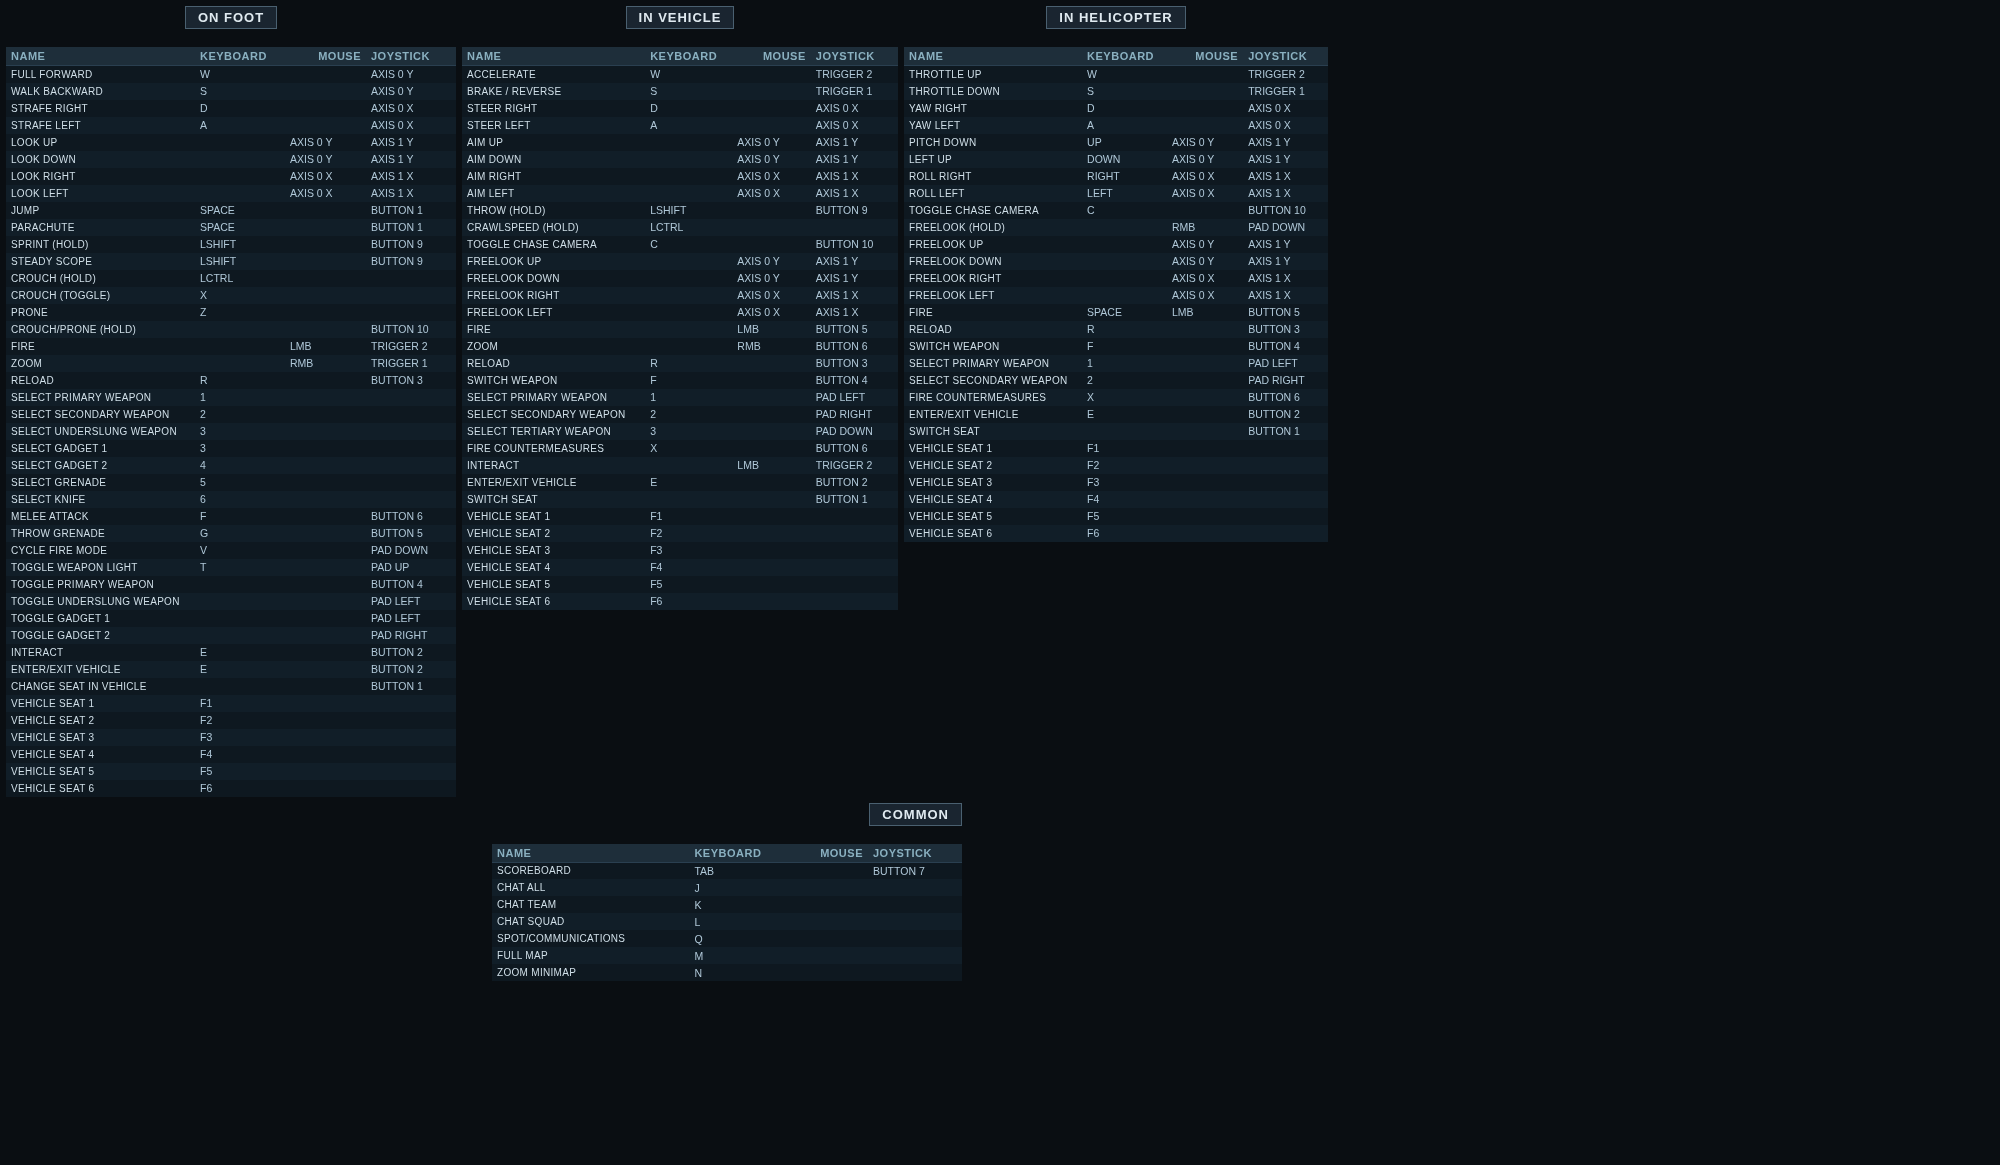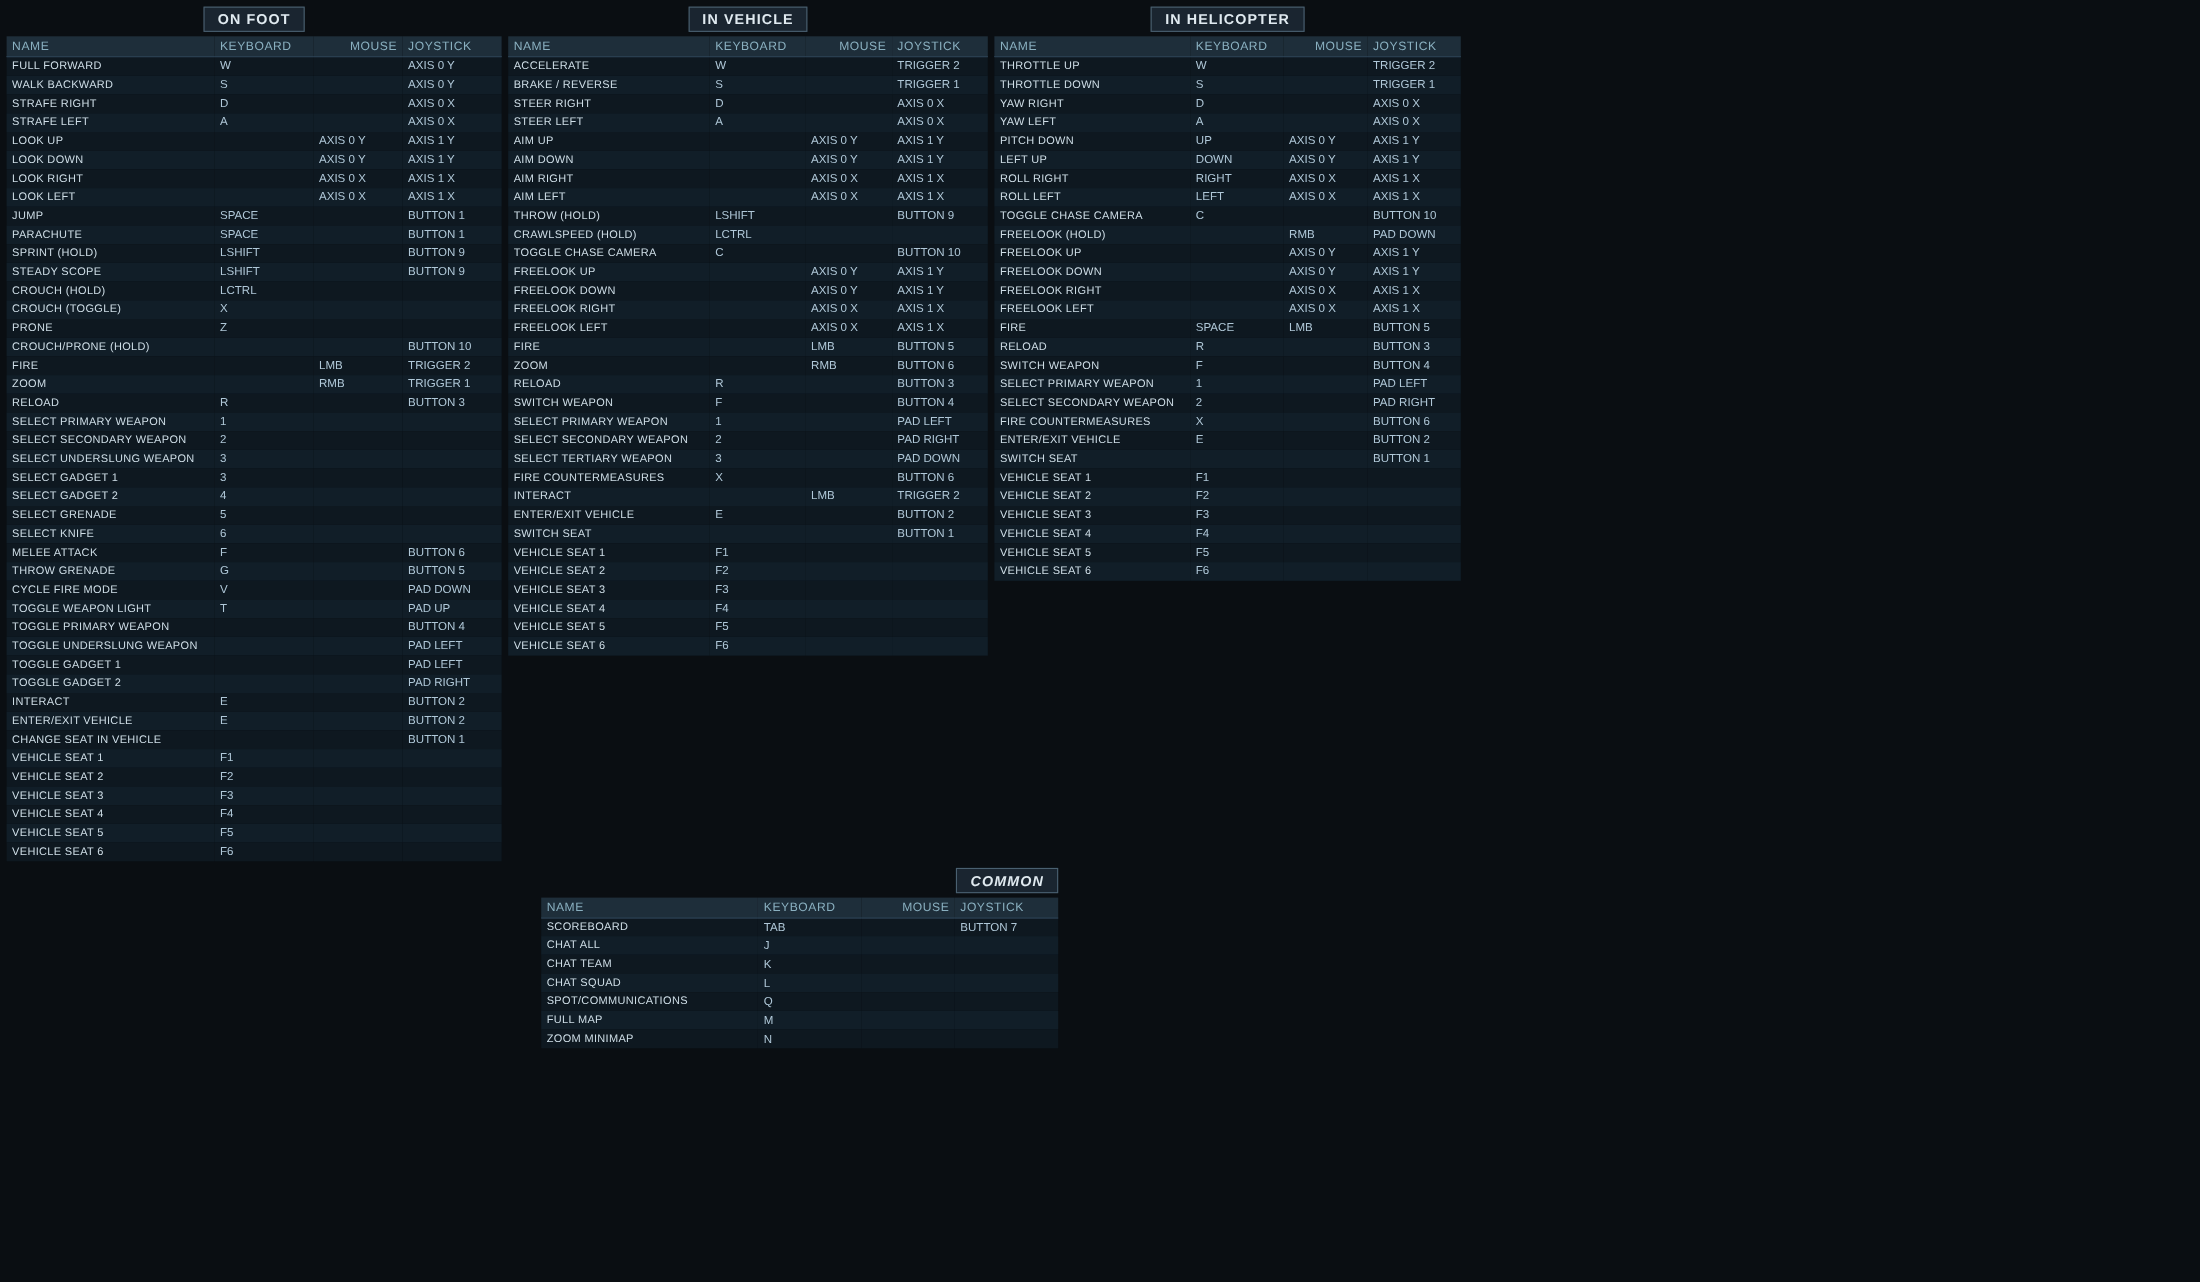--- a/index.html
+++ b/index.html
@@ -27,38 +27,38 @@
     }
     .panel-title {
       display: inline-block;
       background: #1a2530;
       border: 1px solid #4a6070;
       color: #e0eaf0;
       font-size: 13px;
       font-weight: bold;
       padding: 3px 12px;
       letter-spacing: 1px;
-      margin-bottom: 2px;
+      margin-bottom: 16px;
       text-transform: uppercase;
     }
     .panel-title-wrapper {
       text-align: center;
       margin-bottom: 2px;
     }
     table {
       width: 100%;
       border-collapse: collapse;
     }
     thead tr {
       background-color: #1e2e3a;
     }
     thead th {
       color: #8ab0c0;
       font-size: 11px;
-      font-weight: normal;
+      font-weight: bold;
       padding: 3px 5px;
       text-align: left;
       border-bottom: 1px solid #2a3f50;
       letter-spacing: 0.5px;
     }
     tbody tr:nth-child(odd) {
       background-color: #0e1820;
     }
     tbody tr:nth-child(even) {
       background-color: #111e28;
@@ -84,21 +84,20 @@
     .panel-helicopter { flex: 0 0 auto; width: 424px; }
     .panel-common { flex: 0 0 auto; width: 470px; }
     .bottom-row {
       display: flex;
       align-items: flex-start;
       gap: 6px;
     }
     .common-title-wrapper {
       text-align: right;
       margin-bottom: 2px;
-      font-style: italic;
     }
   </style>
 </head>
 <body>
 
 <div class="page-wrapper">
   <div class="top-section">
 
     <div class="panel panel-on-foot">
       <div class="panel-title-wrapper">

